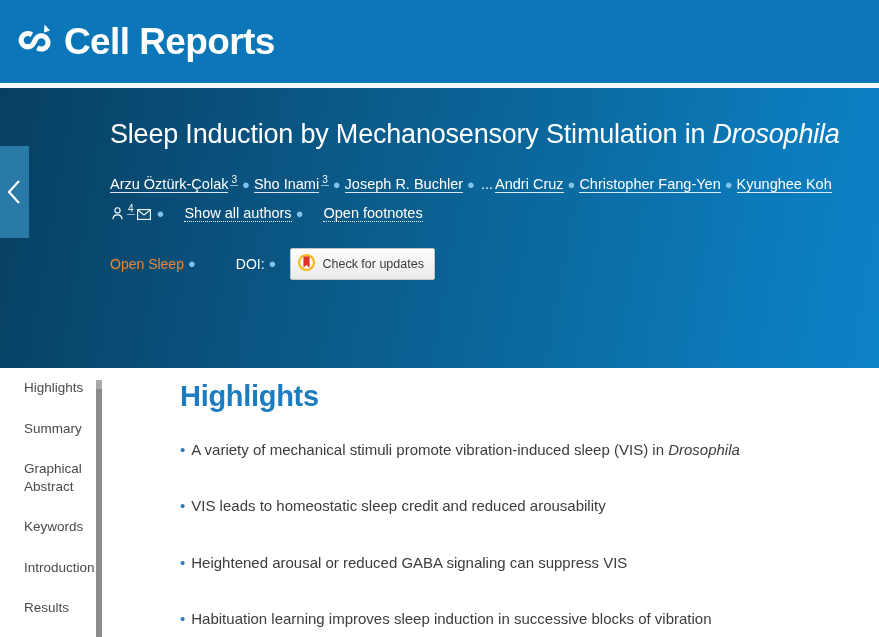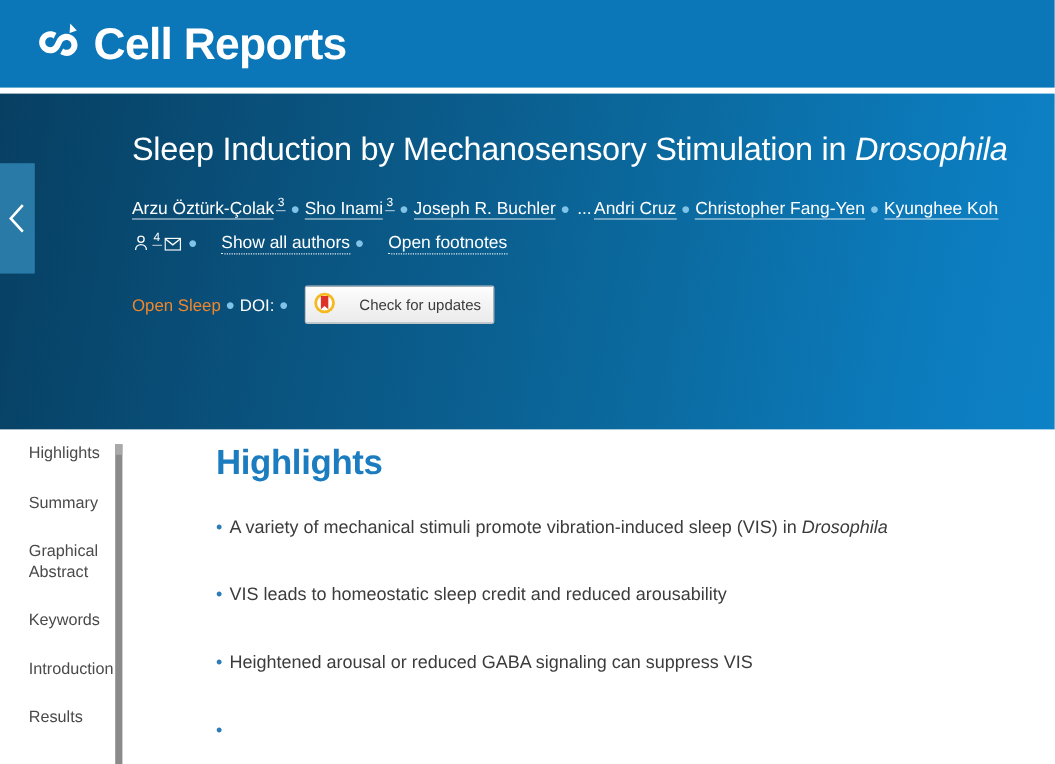--- a/index.html
+++ b/index.html
@@ -9,25 +9,25 @@
     height: 637px;
     overflow: hidden;
     background: #ffffff;
     font-family: "Liberation Sans", sans-serif;
     -webkit-font-smoothing: antialiased;
   }
 
   
   .masthead {
     position: relative;
-    height: 73px;
+    height: 83px;
     background: #0b76b8;
     display: flex;
     align-items: center;
-    padding-left: 28px;
+    padding-left: 14px;
   }
   .logo-mark {
     width: 40px;
     height: 40px;
     flex: 0 0 40px;
     margin-right: 10px;
     display: block;
   }
   .logo-text {
     color: #ffffff;
@@ -130,32 +130,32 @@
     display: flex;
     align-items: center;
     font-size: 14px;
     color: #ffffff;
     flex-wrap: wrap;
   }
   .open-access {
     color: #f0862c;
     cursor: pointer;
   }
-  .doi-label { color: #ffffff; }
+  .doi-label { color: #ffffff; margin-left: 36px; }
   .doi-link {
     color: #ffffff;
     text-decoration: none;
     border-bottom: 1px solid rgba(255,255,255,0.85);
     cursor: pointer;
     margin-left: 4px;
   }
   .crossmark {
     display: inline-flex;
     align-items: center;
-    gap: 19px;
+    gap: 6px;
     margin-left: 10px;
     background: linear-gradient(#fdfdfd, #eaeaea);
     border: 1px solid #c3c3c3;
     border-radius: 2px;
     padding: 4px 10px 4px 6px;
     cursor: pointer;
   }
   .crossmark-label {
     color: #3b3b3b;
     font-size: 12.5px;
@@ -308,15 +308,16 @@
       <span>VIS leads to homeostatic sleep credit and reduced arousability</span>
     </div>
 
     <div class="highlight-item">
       <span class="bullet">•</span>
       <span>Heightened arousal or reduced GABA signaling can suppress VIS</span>
     </div>
 
     <div class="highlight-item">
       <span class="bullet">•</span>
+      <span>Habituation learning improves sleep induction in successive blocks of vibration</span>
     </div>
   </main>
 </div>
 
 </body></html>

